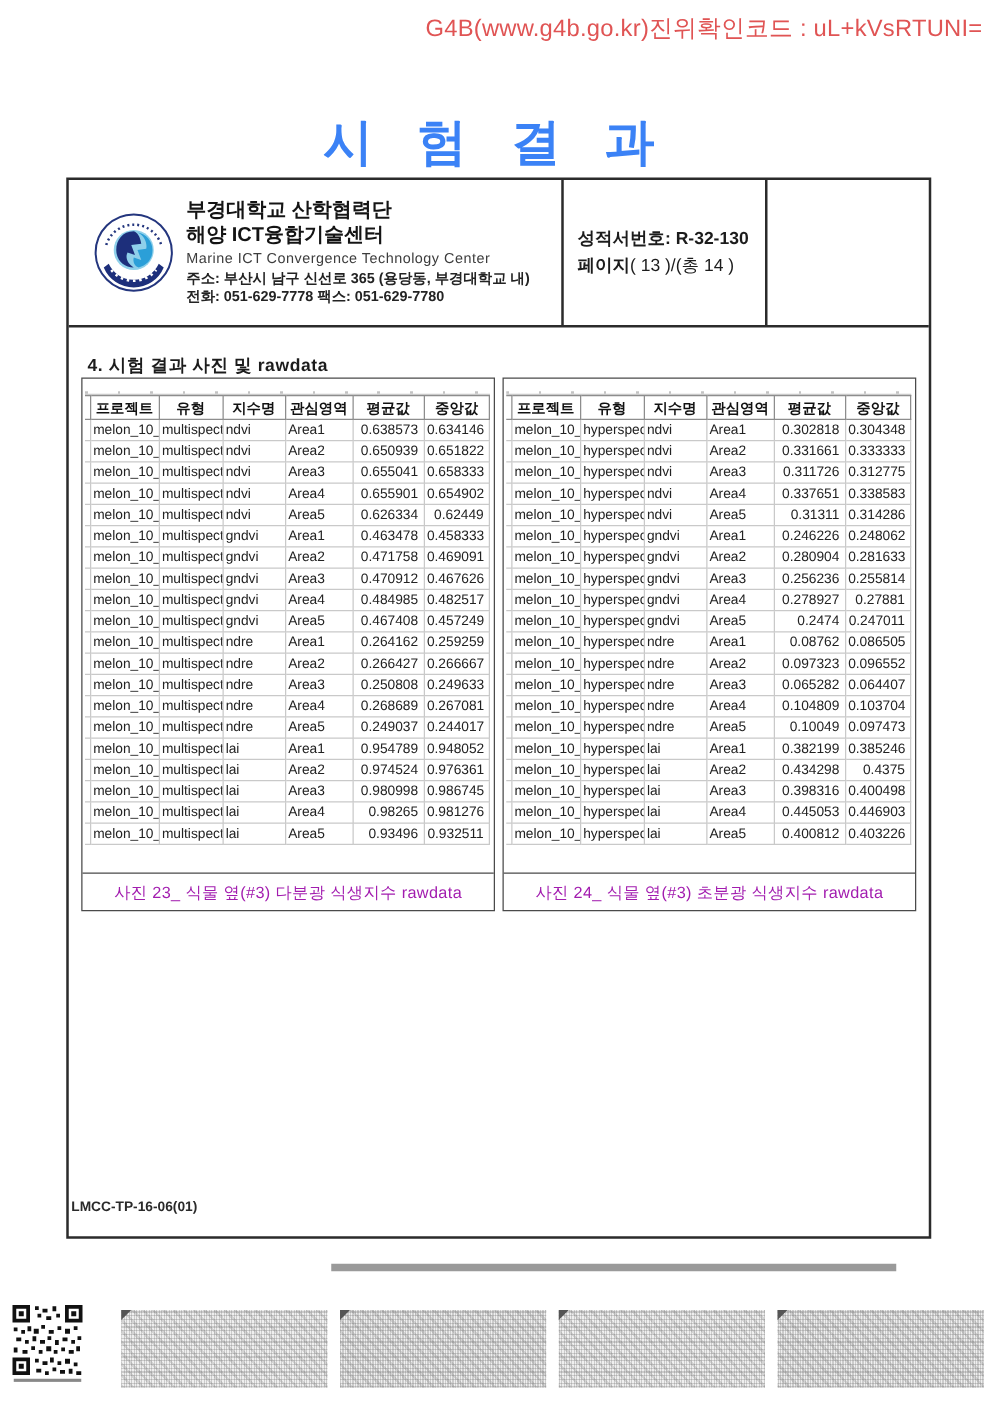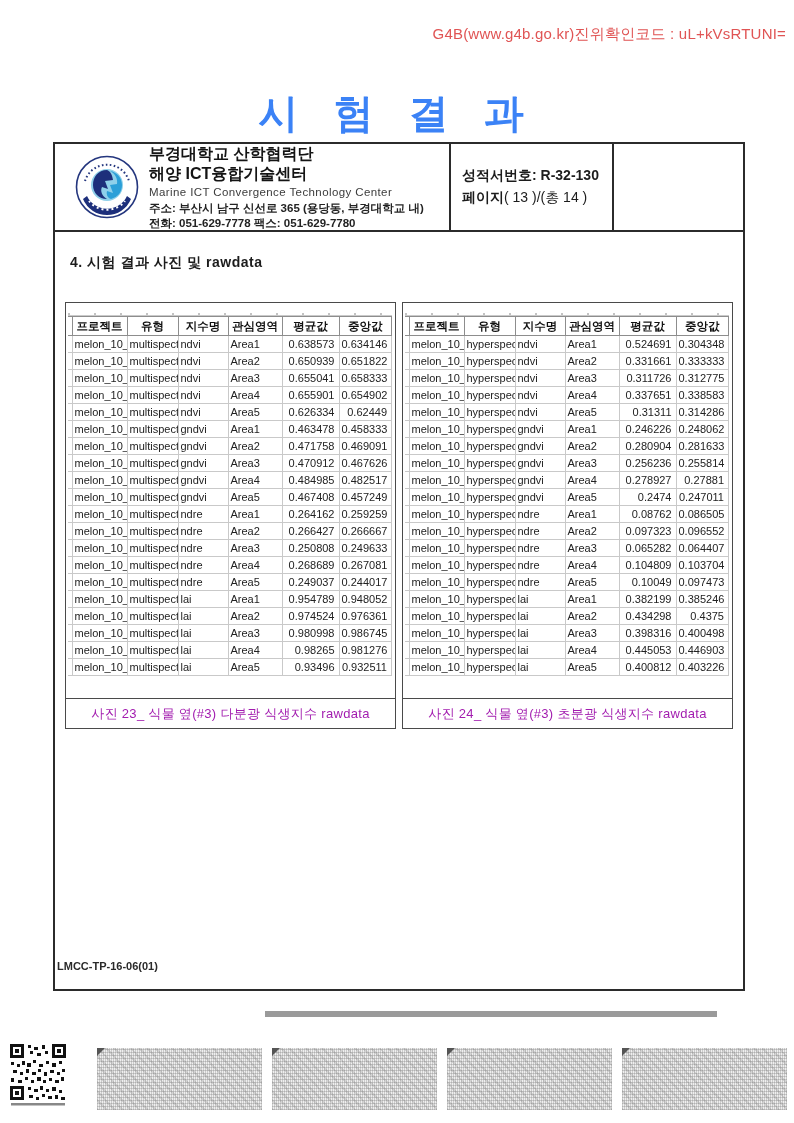--- a/index.html
+++ b/index.html
@@ -3,34 +3,34 @@
 <meta charset="utf-8">
 <style>
   * { margin:0; padding:0; box-sizing:border-box; }
   html,body { background:#ffffff; }
   body {
     width:794px; height:1123px; position:relative;
     font-family:"Liberation Sans","DejaVu Sans",sans-serif;
     color:#1c1c1c; overflow:hidden;
   }
   .g4b {
-    position:absolute; top:25px; right:8px;
-    font-size:15px; color:#e05454; letter-spacing:.2px;
+    position:absolute; top:10px; right:8px;
+    font-size:19px; color:#e05454; letter-spacing:.2px;
   }
   .doc-title {
     position:absolute; top:86px; left:0; width:100%;
     text-align:center; font-size:40px; font-weight:bold;
     letter-spacing:12px; color:#3b82f6;
   }
   .main-box {
     position:absolute; left:53px; top:142px; width:692px; height:849px;
     border:2px solid #2b2b2b; background:#fff;
   }
   
-  .head-row { display:flex; height:88px; border-bottom:2px solid #2b2b2b; }
+  .head-row { display:flex; height:118px; border-bottom:2px solid #2b2b2b; }
   .head-left  { width:396px; border-right:2px solid #2b2b2b; display:flex; align-items:center; padding:6px 8px 6px 20px; }
   .head-mid   { width:163px; border-right:2px solid #2b2b2b; display:flex; flex-direction:column; justify-content:center; padding-left:11px; }
   .head-right { flex:1; }
   .logo { width:64px; height:64px; flex:0 0 64px; margin-right:10px; }
   .org-block { line-height:1.25; }
   .org-kr { font-size:16px; font-weight:bold; color:#141414; }
   .org-en { font-size:11.5px; color:#3c3c3c; letter-spacing:.4px; margin:1px 0 2px 0; }
   .org-addr, .org-tel { font-size:11.5px; font-weight:bold; color:#232323; }
   .report-no { font-size:14px; font-weight:bold; margin-bottom:4px; }
   .page-line { font-size:14px; }
@@ -358,21 +358,21 @@
                 <th>중앙값</th>
               </tr>
             </thead>
             <tbody>
               <tr>
                 <td class="sliver"></td>
                 <td>melon_10_</td>
                 <td>hyperspec</td>
                 <td>ndvi</td>
                 <td>Area1</td>
-                <td class="num">0.524691</td>
+                <td class="num">0.302818</td>
                 <td class="num">0.304348</td>
               </tr>
               <tr>
                 <td class="sliver"></td>
                 <td>melon_10_</td>
                 <td>hyperspec</td>
                 <td>ndvi</td>
                 <td>Area2</td>
                 <td class="num">0.331661</td>
                 <td class="num">0.333333</td>

